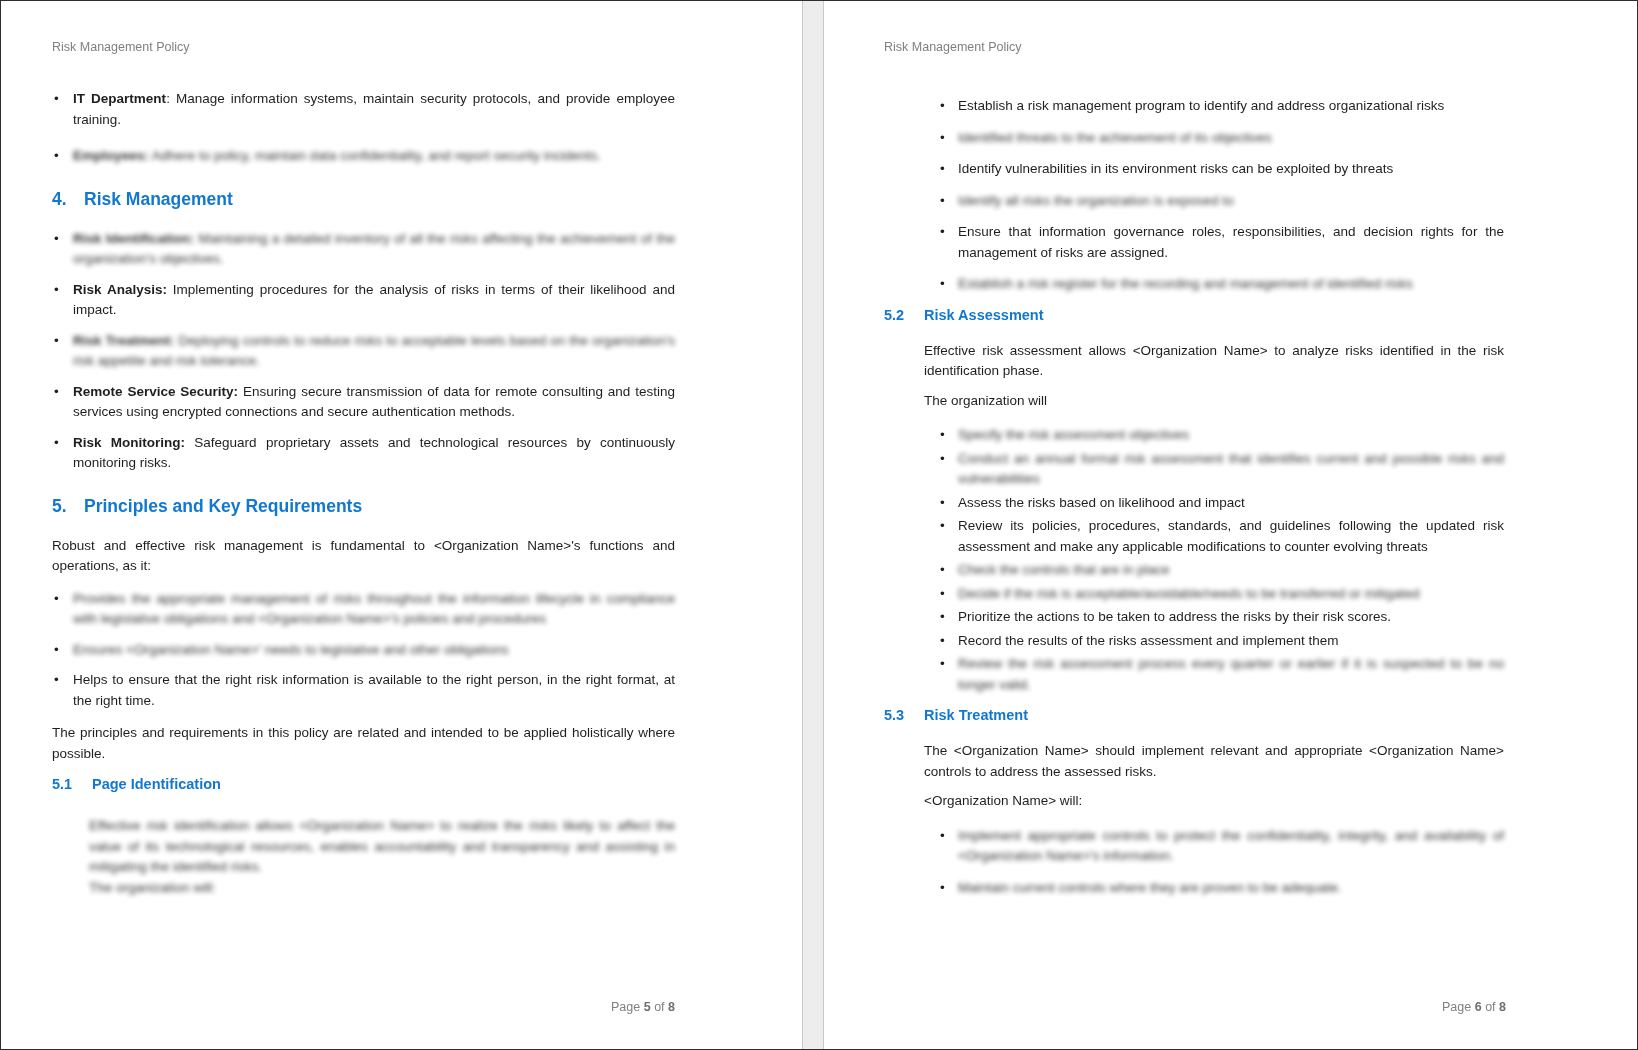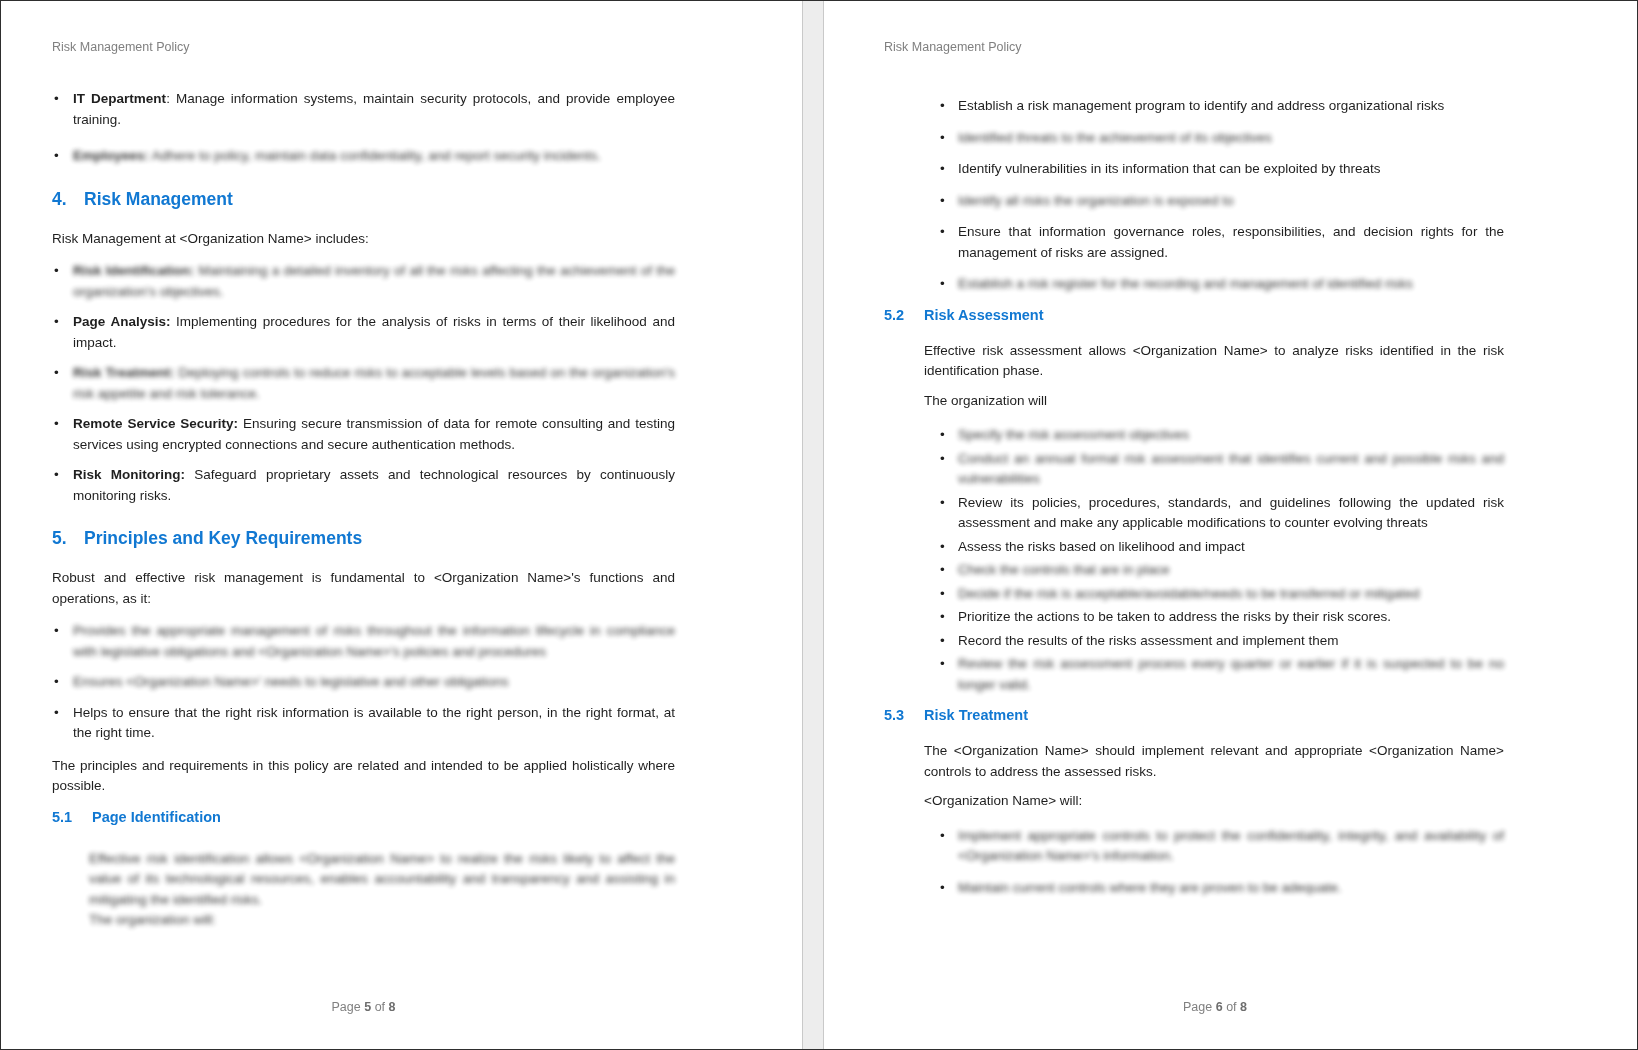--- a/index.html
+++ b/index.html
@@ -36,44 +36,43 @@
   h2.sub .num{display:inline-block;width:40px;}
 
   .mt9{margin-top:9px;} .mt12{margin-top:12px;} .mt14{margin-top:14px;}
   .mt17{margin-top:17px;} .mt23{margin-top:23px;}
   .mb12{margin-bottom:12px;}
   .ind-r{margin-left:40px;}
   .ind-51{margin-left:37px;}
 
   .blur{filter:blur(2.8px);opacity:.92;}
 
-  .footer{position:absolute;bottom:34px;color:#808080;font-size:12.5px;line-height:16px;text-align:center;}
+  .footer{position:absolute;bottom:34px;color:#808080;font-size:12.5px;line-height:16px;text-align:right;}
   #page-left .footer{left:51px;width:623px;}
   #page-right .footer{left:100px;width:582px;}
   .footer b{color:#6e6e6e;}
 </style>
 </head>
 <body>
 
 <div class="canvas">
 
   <div class="page" id="page-left">
     <div class="page-header mb34">Risk Management Policy</div>
 
     <ul class="list-roles">
       <li><span><b>IT Department</b><span>: Manage information systems, maintain security protocols, and provide employee training.</span></span></li>
       <li><span class="blur"><b>Employees:</b><span> Adhere to policy, maintain data confidentiality, and report security incidents.</span></span></li>
     </ul>
 
     <h1 class="sec"><span class="num">4.</span><span>Risk Management</span></h1>
-    <p class="mb12">Risk Management at &lt;Organization Name&gt; includes:</p>
 
     <ul class="list-spaced">
       <li><span class="blur"><b>Risk Identification:</b><span> Maintaining a detailed inventory of all the risks affecting the achievement of the organization's objectives.</span></span></li>
-      <li><span><b>Page Analysis:</b><span> Implementing procedures for the analysis of risks in terms of their likelihood and impact.</span></span></li>
+      <li><span><b>Risk Analysis:</b><span> Implementing procedures for the analysis of risks in terms of their likelihood and impact.</span></span></li>
       <li><span class="blur"><b>Risk Treatment:</b><span> Deploying controls to reduce risks to acceptable levels based on the organization's risk appetite and risk tolerance.</span></span></li>
       <li><span><b>Remote Service Security:</b><span> Ensuring secure transmission of data for remote consulting and testing services using encrypted connections and secure authentication methods.</span></span></li>
       <li><span><b>Risk Monitoring:</b><span> Safeguard proprietary assets and technological resources by continuously monitoring risks.</span></span></li>
     </ul>
 
     <h1 class="sec"><span class="num">5.</span><span>Principles and Key Requirements</span></h1>
     <p class="mb12">Robust and effective risk management is fundamental to &lt;Organization Name&gt;'s functions and operations, as it:</p>
 
     <ul class="list-spaced">
       <li><span class="blur">Provides the appropriate management of risks throughout the information lifecycle in compliance with legislative obligations and &lt;Organization Name&gt;'s policies and procedures</span></li>
@@ -91,35 +90,35 @@
   </div>
 
   <div class="gutter"></div>
 
   <div class="page" id="page-right">
     <div class="page-header mb41">Risk Management Policy</div>
 
     <ul class="list-wide">
       <li><span>Establish a risk management program to identify and address organizational risks</span></li>
       <li><span class="blur">Identified threats to the achievement of its objectives</span></li>
-      <li><span>Identify vulnerabilities in its information that can be exploited by threats</span></li>
+      <li><span>Identify vulnerabilities in its environment risks can be exploited by threats</span></li>
       <li><span class="blur">Identify all risks the organization is exposed to</span></li>
       <li><span>Ensure that information governance roles, responsibilities, and decision rights for the management of risks are assigned.</span></li>
       <li><span class="blur">Establish a risk register for the recording and management of identified risks</span></li>
     </ul>
 
     <h2 class="sub"><span class="num">5.2</span><span>Risk Assessment</span></h2>
     <p class="mt17 ind-r">Effective risk assessment allows &lt;Organization Name&gt; to analyze risks identified in the risk identification phase.</p>
     <p class="mt9 ind-r">The organization will</p>
 
     <ul class="list-tight mt14">
       <li><span class="blur">Specify the risk assessment objectives</span></li>
       <li><span class="blur">Conduct an annual formal risk assessment that identifies current and possible risks and vulnerabilities</span></li>
+      <li><span>Assess the risks based on likelihood and impact</span></li>
       <li><span>Review its policies, procedures, standards, and guidelines following the updated risk assessment and make any applicable modifications to counter evolving threats</span></li>
-      <li><span>Assess the risks based on likelihood and impact</span></li>
       <li><span class="blur">Check the controls that are in place</span></li>
       <li><span class="blur">Decide if the risk is acceptable/avoidable/needs to be transferred or mitigated</span></li>
       <li><span>Prioritize the actions to be taken to address the risks by their risk scores.</span></li>
       <li><span>Record the results of the risks assessment and implement them</span></li>
       <li><span class="blur">Review the risk assessment process every quarter or earlier if it is suspected to be no longer valid.</span></li>
     </ul>
 
     <h2 class="sub"><span class="num">5.3</span><span>Risk Treatment</span></h2>
     <p class="mt17 ind-r">The &lt;Organization Name&gt; should implement relevant and appropriate &lt;Organization Name&gt; controls to address the assessed risks.</p>
     <p class="mt9 ind-r">&lt;Organization Name&gt; will:</p>

